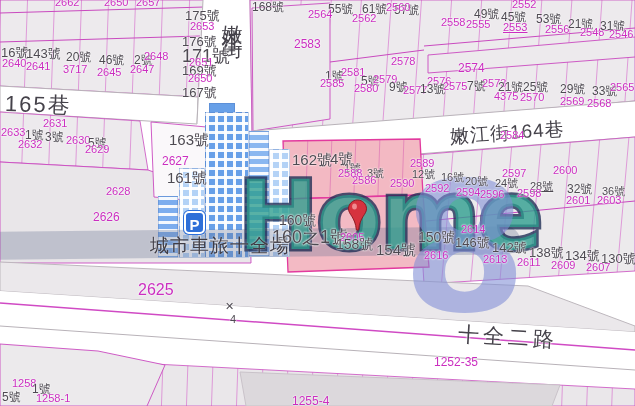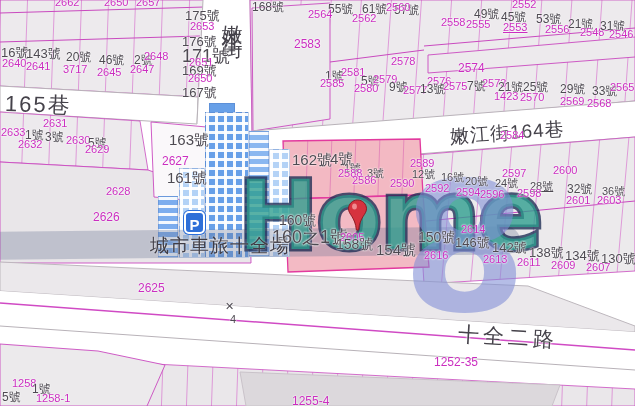--- a/index.html
+++ b/index.html
@@ -159,21 +159,21 @@
       <span class="lbl g" style="left: 45px; top: 131px;">3號</span>
       <span class="lbl m" style="left: 18px; top: 139px;">2632</span>
       <span class="lbl m" style="left: 66px; top: 135px;">2630</span>
       <span class="lbl g" style="left: 88px; top: 137px;">5號</span>
       <span class="lbl m" style="left: 85px; top: 144px;">2629</span>
       <span class="lbl m" style="left: 106px; top: 154px; margin-top: 32px;">2628</span>
       <span class="lbl g" style="left: 169px; top: 132px; font-size: 15px;">163號</span>
       <span class="lbl m" style="left: 162px; top: 155px; font-size: 12px;">2627</span>
       <span class="lbl g" style="left: 167px; top: 170px; font-size: 15px;">161號</span>
       <span class="lbl m" style="left: 93px; top: 211px; font-size: 12px;">2626</span>
-      <span class="lbl m" style="left: 138px; top: 282px; font-size: 12px;">2625</span>
+      <span class="lbl m" style="left: 138px; top: 282px; font-size: 16px;">2625</span>
       <span class="lbl g" style="left: 252px; top: 1px;">168號</span>
       <span class="lbl g" style="left: 328px; top: 3px;">55號</span>
       <span class="lbl g" style="left: 362px; top: 3px;">61號</span>
       <span class="lbl g" style="left: 394px; top: 4px;">57號</span>
       <span class="lbl m" style="left: 308px; top: 9px;">2564</span>
       <span class="lbl m" style="left: 352px; top: 13px;">2562</span>
       <span class="lbl m" style="left: 386px; top: 2px;">2560</span>
       <span class="lbl m" style="left: 417px; top: 17px; margin-left: 24px;">2558</span>
       <span class="lbl m" style="left: 294px; top: 38px; font-size: 12px;">2583</span>
       <span class="lbl m" style="left: 391px; top: 56px;">2578</span>
@@ -196,21 +196,21 @@
       <span class="lbl m" style="left: 580px; top: 27px;">2548</span>
       <span class="lbl g" style="left: 600px; top: 20px;">31號</span>
       <span class="lbl m" style="left: 609px; top: 29px;">2546</span>
       <span class="lbl m" style="left: 458px; top: 62px; font-size: 12px;">2574</span>
       <span class="lbl m" style="left: 427px; top: 76px;">2576</span>
       <span class="lbl g" style="left: 420px; top: 83px;">13號</span>
       <span class="lbl m" style="left: 443px; top: 81px;">2575</span>
       <span class="lbl g" style="left: 467px; top: 80px;">7號</span>
       <span class="lbl m" style="left: 482px; top: 78px;">2573</span>
       <span class="lbl g" style="left: 498px; top: 81px;">21號</span>
-      <span class="lbl m" style="left: 494px; top: 91px;">1423</span>
+      <span class="lbl m" style="left: 494px; top: 91px;">4375</span>
       <span class="lbl g" style="left: 523px; top: 81px;">25號</span>
       <span class="lbl m" style="left: 520px; top: 92px;">2570</span>
       <span class="lbl g" style="left: 560px; top: 83px;">29號</span>
       <span class="lbl m" style="left: 560px; top: 96px;">2569</span>
       <span class="lbl g" style="left: 592px; top: 85px;">33號</span>
       <span class="lbl m" style="left: 587px; top: 98px;">2568</span>
       <span class="lbl m" style="left: 610px; top: 82px;">2565</span>
       <span class="lbl m" style="left: 500px; top: 130px;">2584</span>
       <span class="lbl g" style="left: 292px; top: 152px; font-size: 15px;">162號</span>
       <span class="lbl g" style="left: 330px; top: 151px; font-size: 15px;">4號</span>

